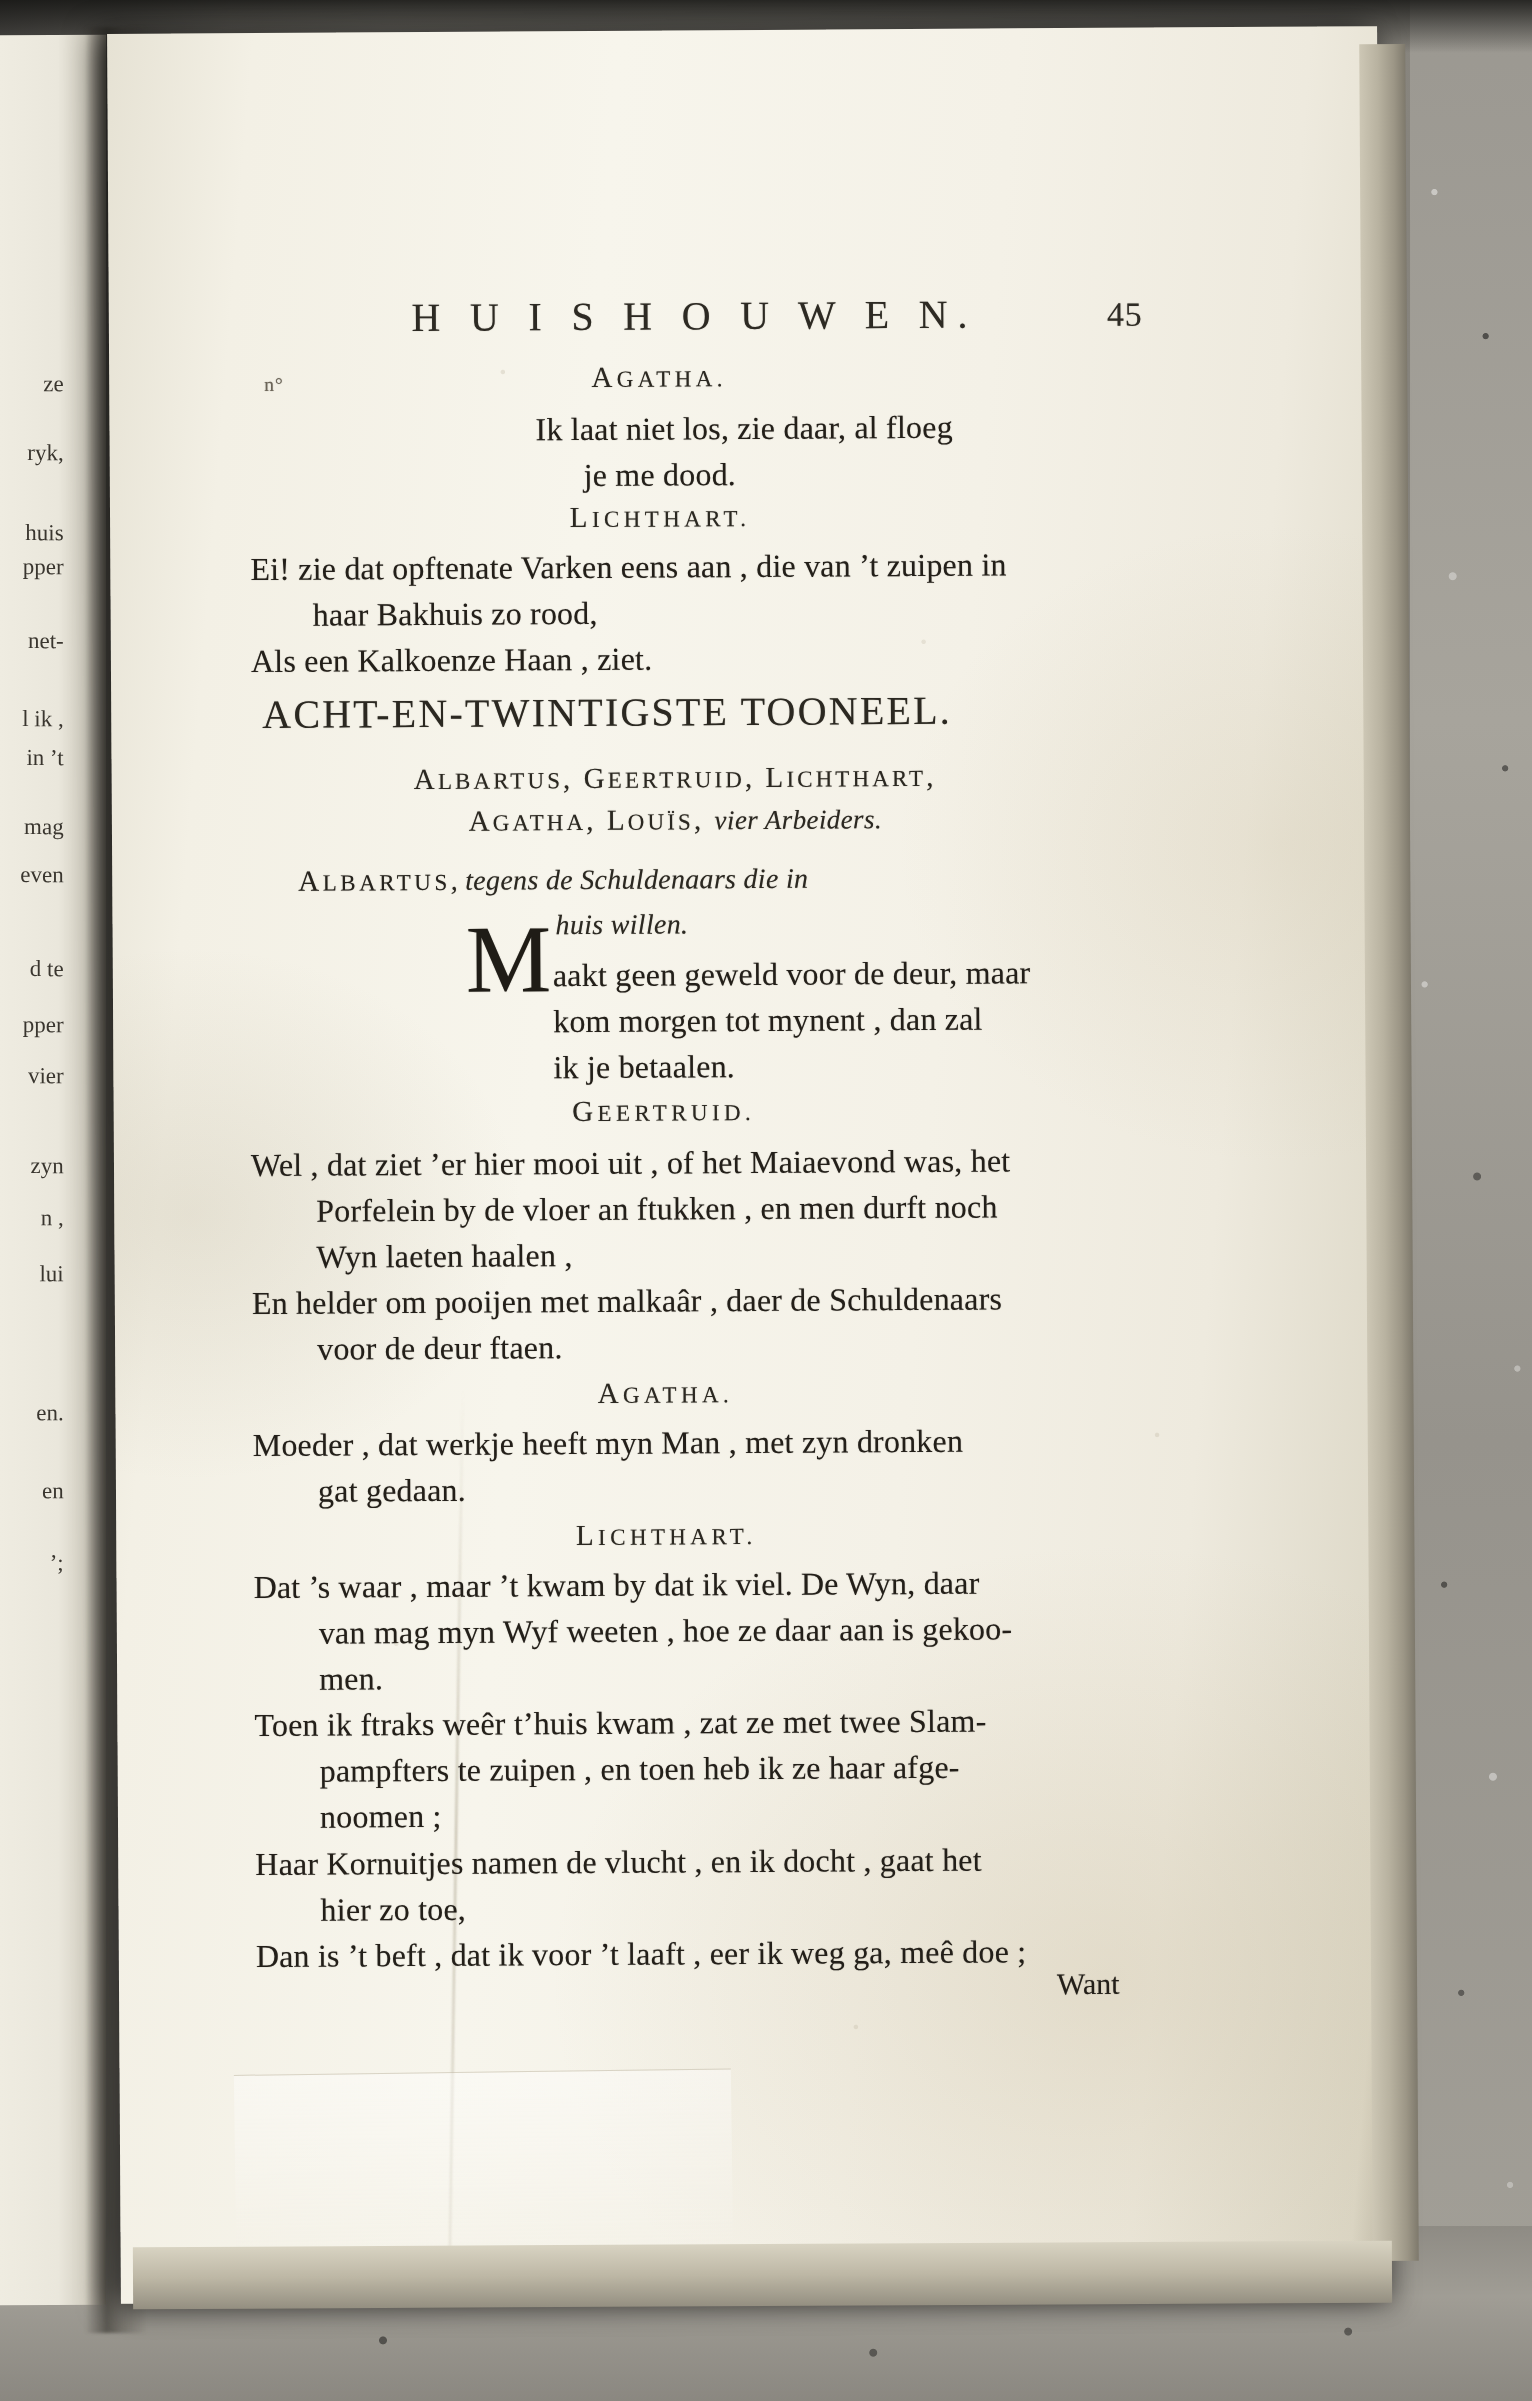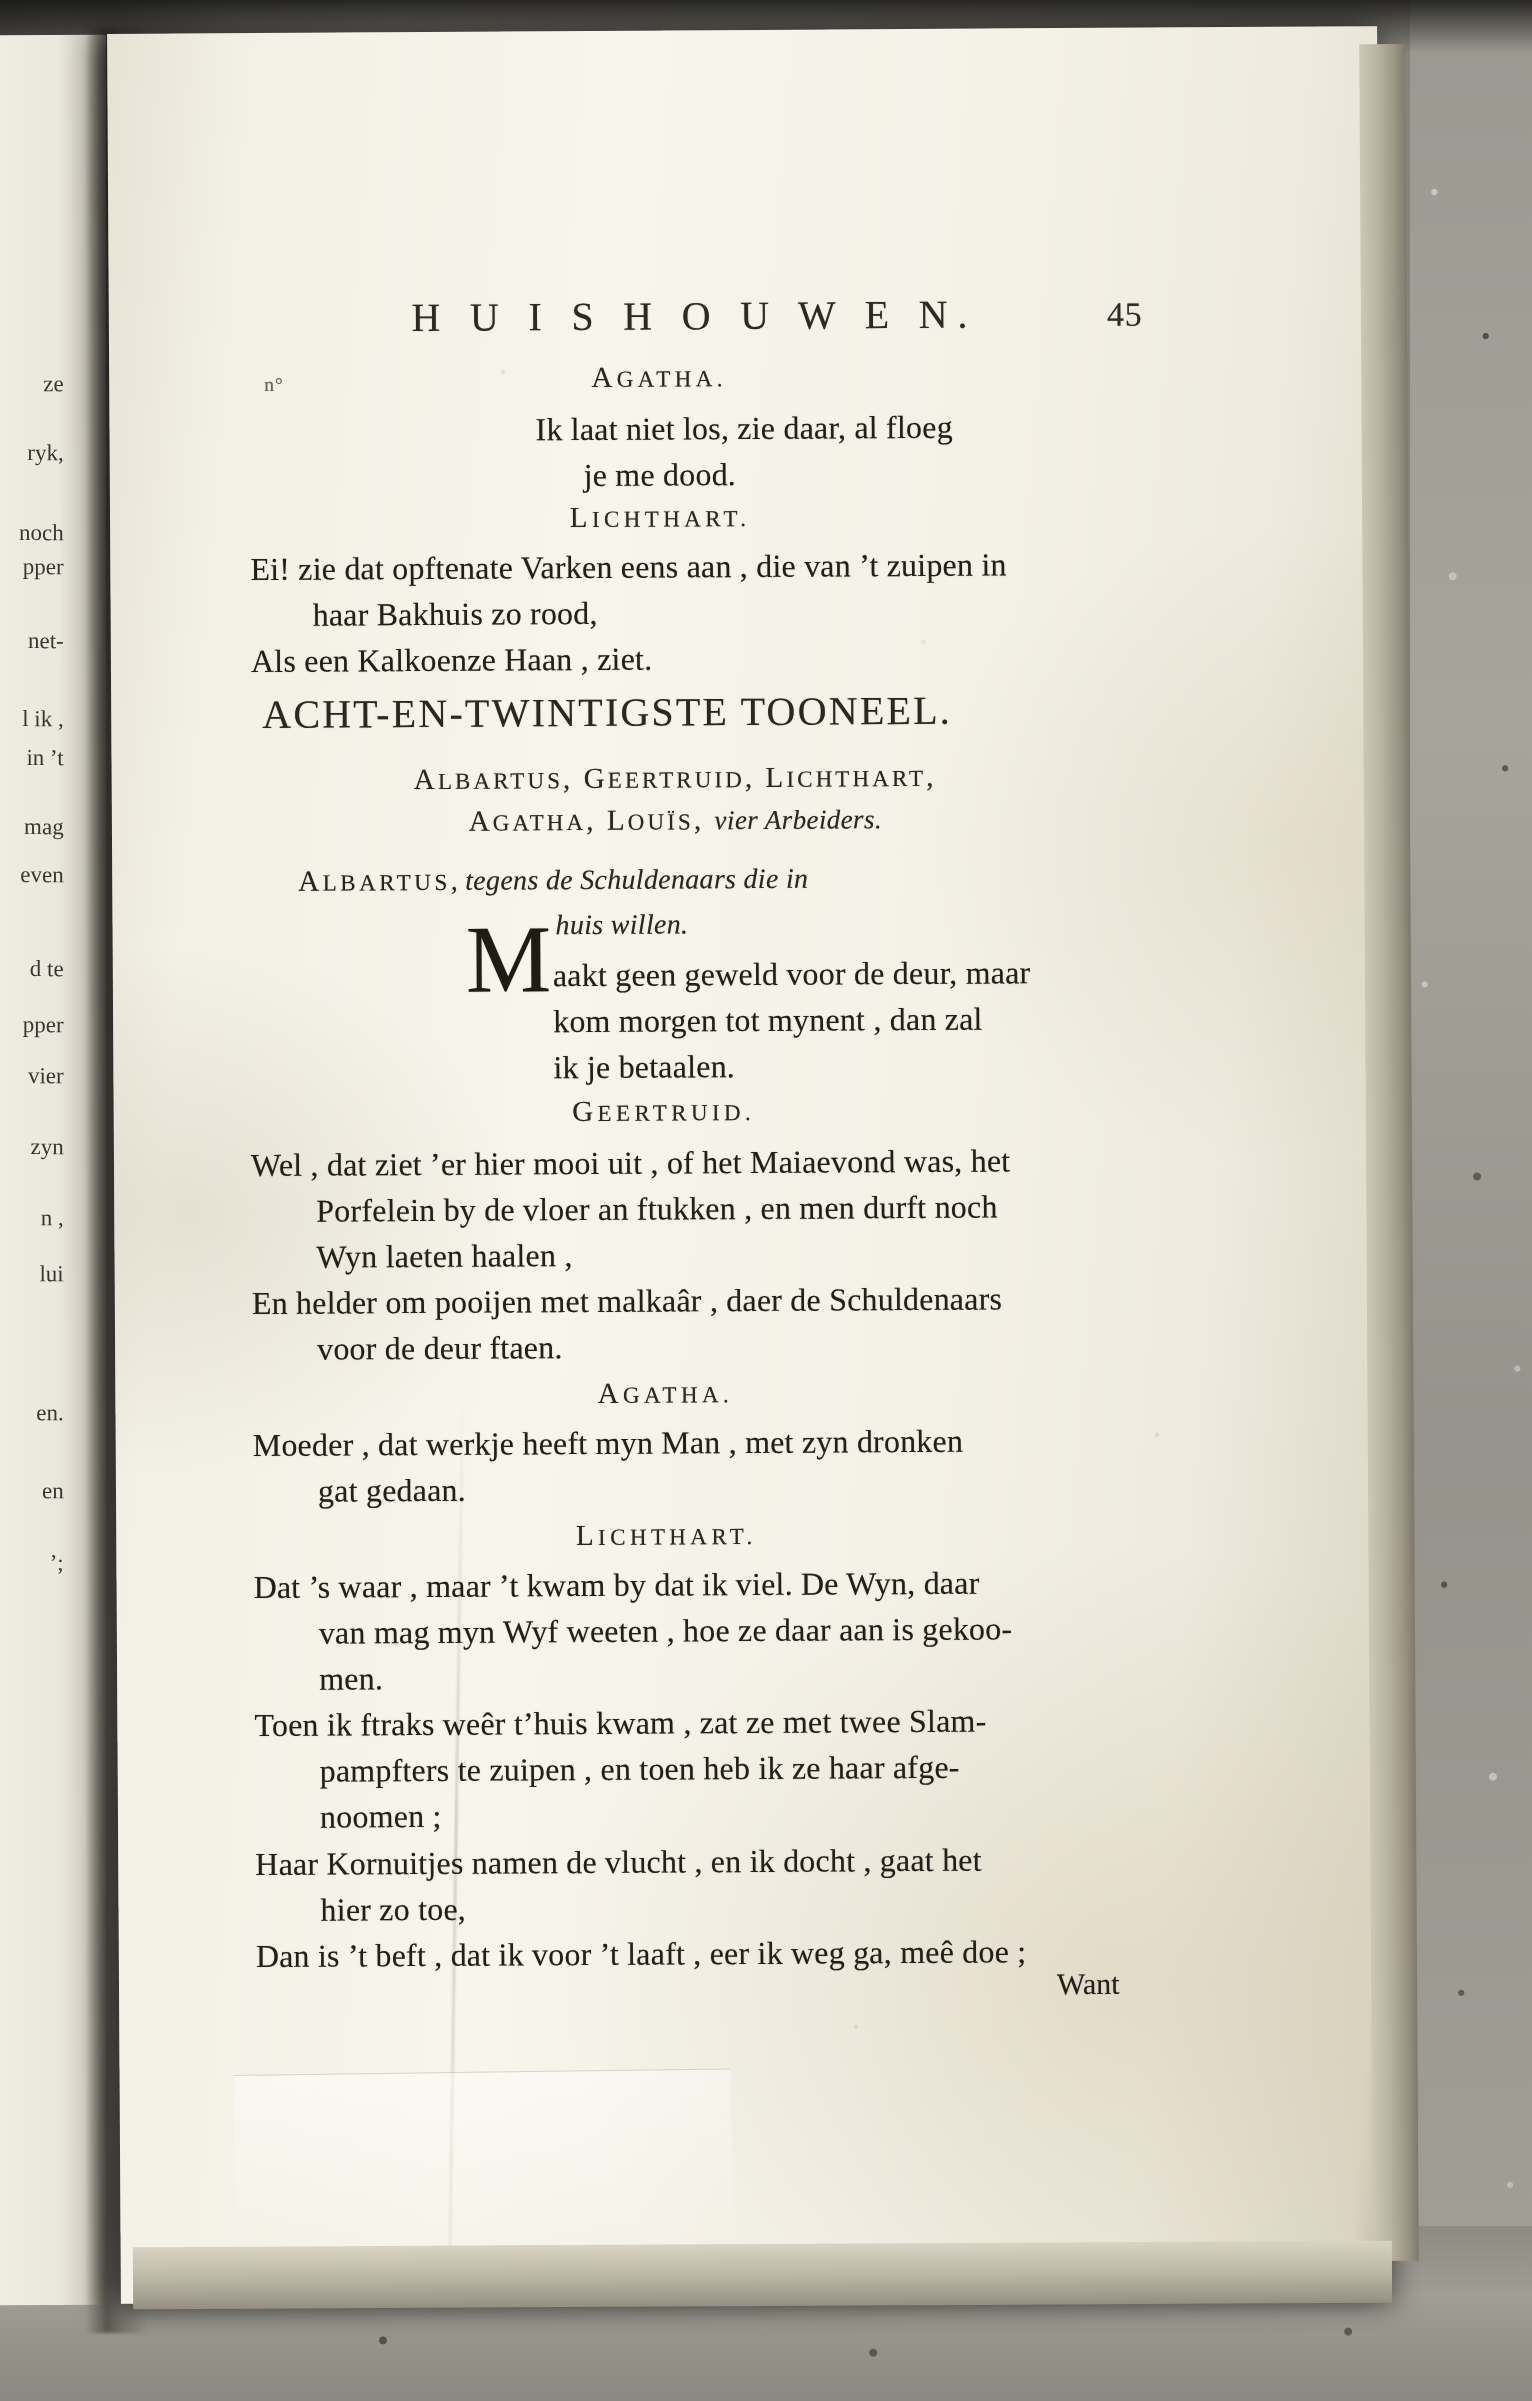--- a/index.html
+++ b/index.html
@@ -239,31 +239,31 @@
 
   <div class="bg-surface"></div>
   <div class="granite"></div>
   <div class="granite-bottom"></div>
   <div class="shadow-top"></div>
 
   <div class="verso">
     <div class="verso-text">
       <span class="vline" style="top:0px">ze</span>
       <span class="vline" style="top:69px">ryk,</span>
-      <span class="vline" style="top:149px">noch</span>
+      <span class="vline" style="top:149px">huis</span>
       <span class="vline" style="top:183px">pper</span>
       <span class="vline" style="top:257px">net-</span>
       <span class="vline" style="top:335px">l ik ,</span>
       <span class="vline" style="top:374px">in ’t</span>
       <span class="vline" style="top:443px">mag</span>
       <span class="vline" style="top:491px">even</span>
       <span class="vline" style="top:585px">d te</span>
       <span class="vline" style="top:641px">pper</span>
       <span class="vline" style="top:692px">vier</span>
-      <span class="vline" style="top:763px">zyn</span>
+      <span class="vline" style="top:782px">zyn</span>
       <span class="vline" style="top:834px">n ,</span>
       <span class="vline" style="top:890px">lui</span>
       <span class="vline" style="top:1029px">en.</span>
       <span class="vline" style="top:1107px">en</span>
       <span class="vline" style="top:1179px">’;</span>
     </div>
   </div>
   <div class="gutter"></div>
 
   <div class="page">

